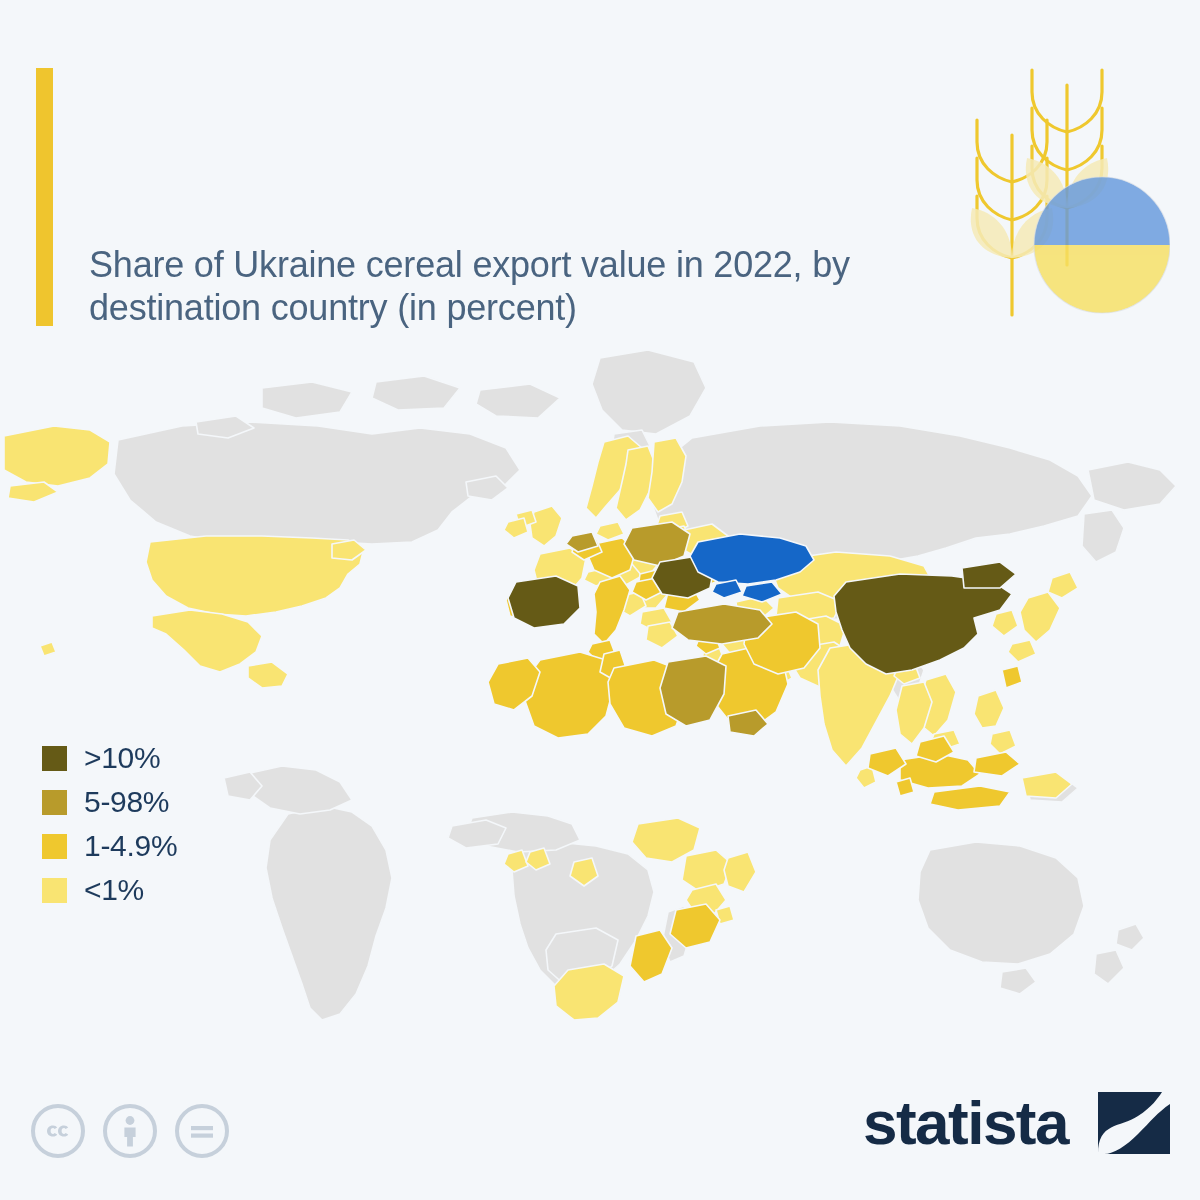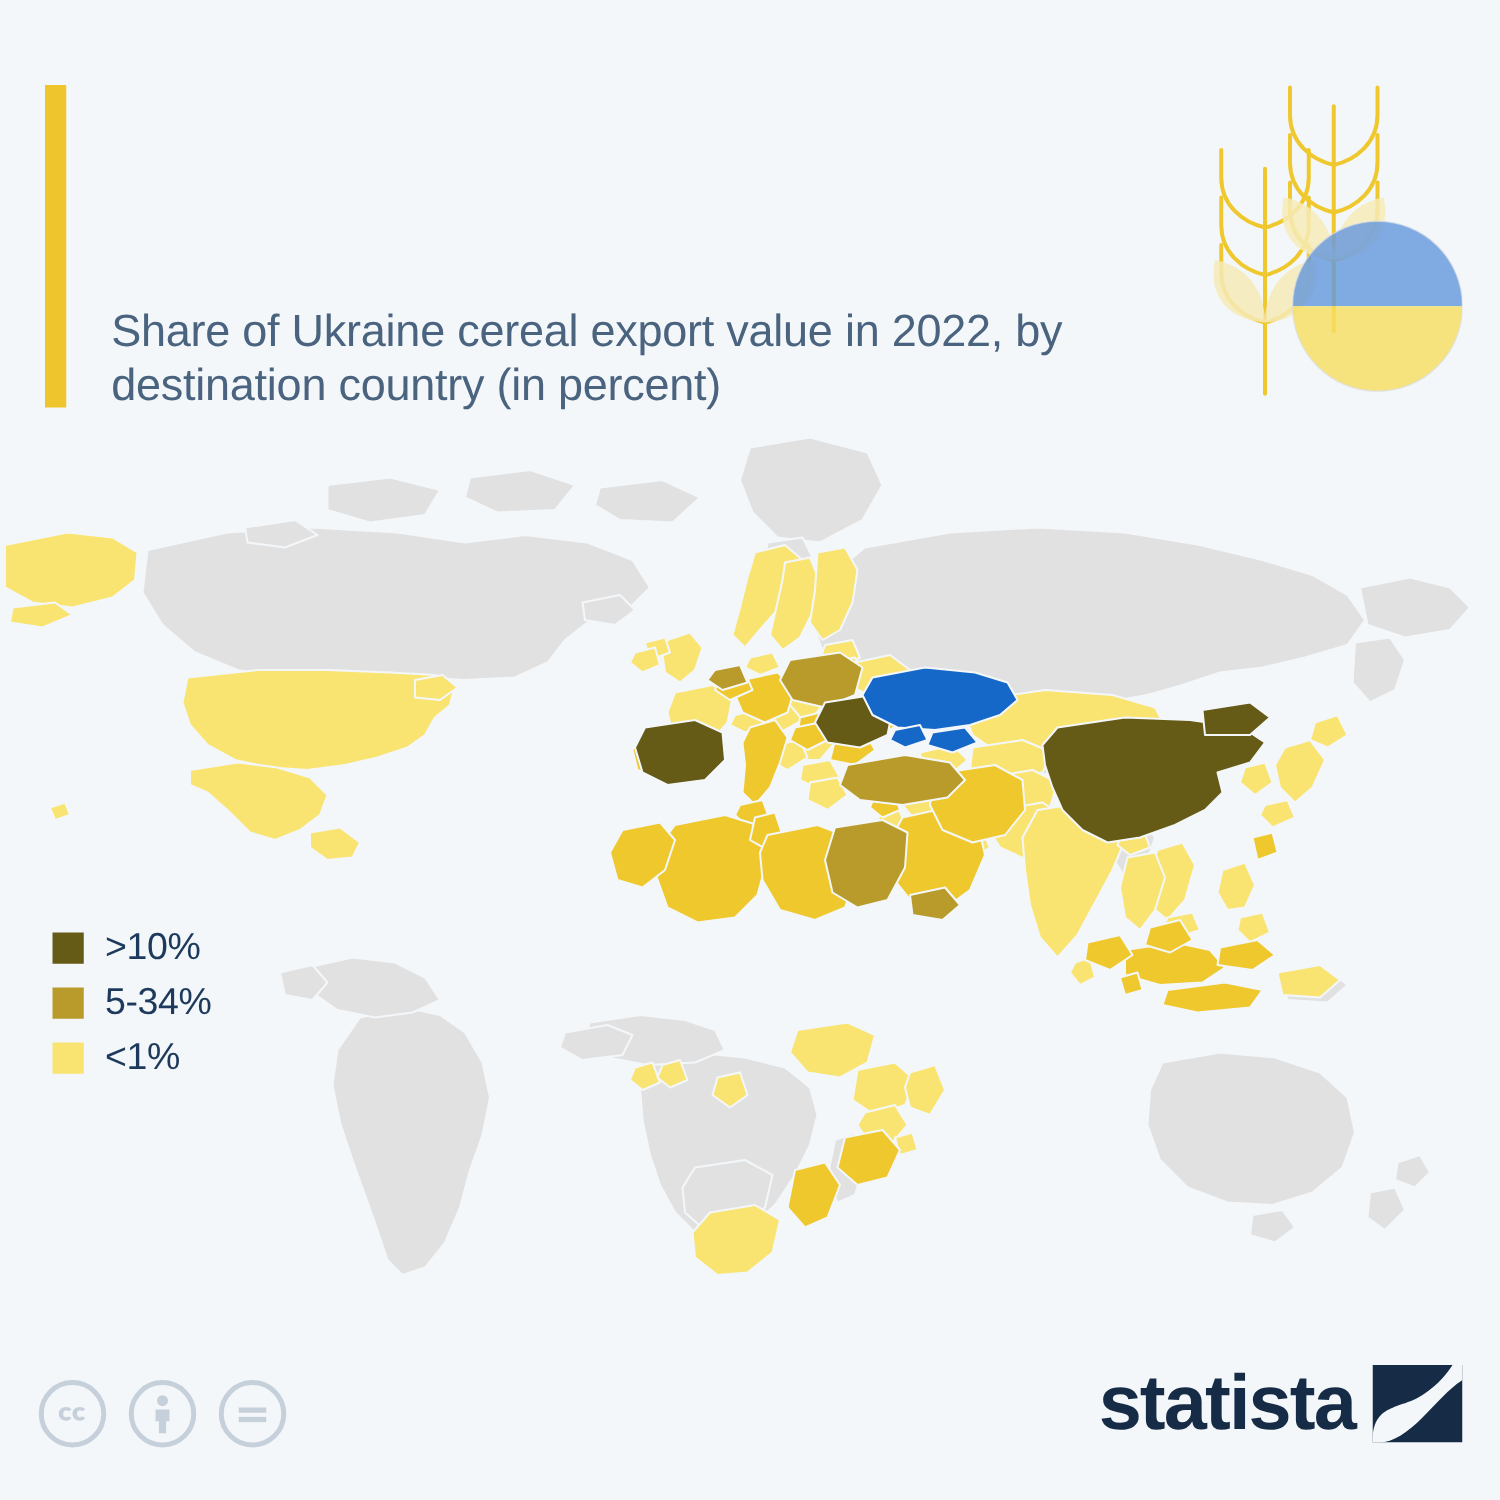--- a/index.html
+++ b/index.html
@@ -125,20 +125,21 @@
     top: 1103px;
     display: flex;
     gap: 16px;
   }
   #brand {
     position: absolute;
     right: 30px;
     top: 1092px;
     display: flex;
     align-items: center;
+    gap: 16px;
   }
   #brand-word {
     color: #152B46;
     font-size: 62px;
     font-weight: bold;
     letter-spacing: -1.5px;
     line-height: 62px;
     font-family: "Liberation Sans Narrow", "Liberation Sans", sans-serif;
   }
   #brand-mark {
@@ -468,21 +469,25 @@
     </svg>
   </div>
 
   <div id="legend">
     <div class="legend-item">
       <span class="legend-swatch" style="background-color: rgb(101, 90, 22);"></span>
       <span class="legend-label">&gt;10%</span>
     </div>
     <div class="legend-item">
       <span class="legend-swatch" style="background-color: rgb(184, 155, 43);"></span>
-      <span class="legend-label">5-34%</span>
+      <span class="legend-label">5-98%</span>
+    </div>
+    <div class="legend-item">
+      <span class="legend-swatch" style="background-color: rgb(239, 200, 46);"></span>
+      <span class="legend-label">1-4.9%</span>
     </div>
     <div class="legend-item">
       <span class="legend-swatch" style="background-color: rgb(249, 228, 114);"></span>
       <span class="legend-label">&lt;1%</span>
     </div>
   </div>
 
 
   <div id="cc-icons">
     <svg width="56" height="56" viewBox="0 0 56 56">

